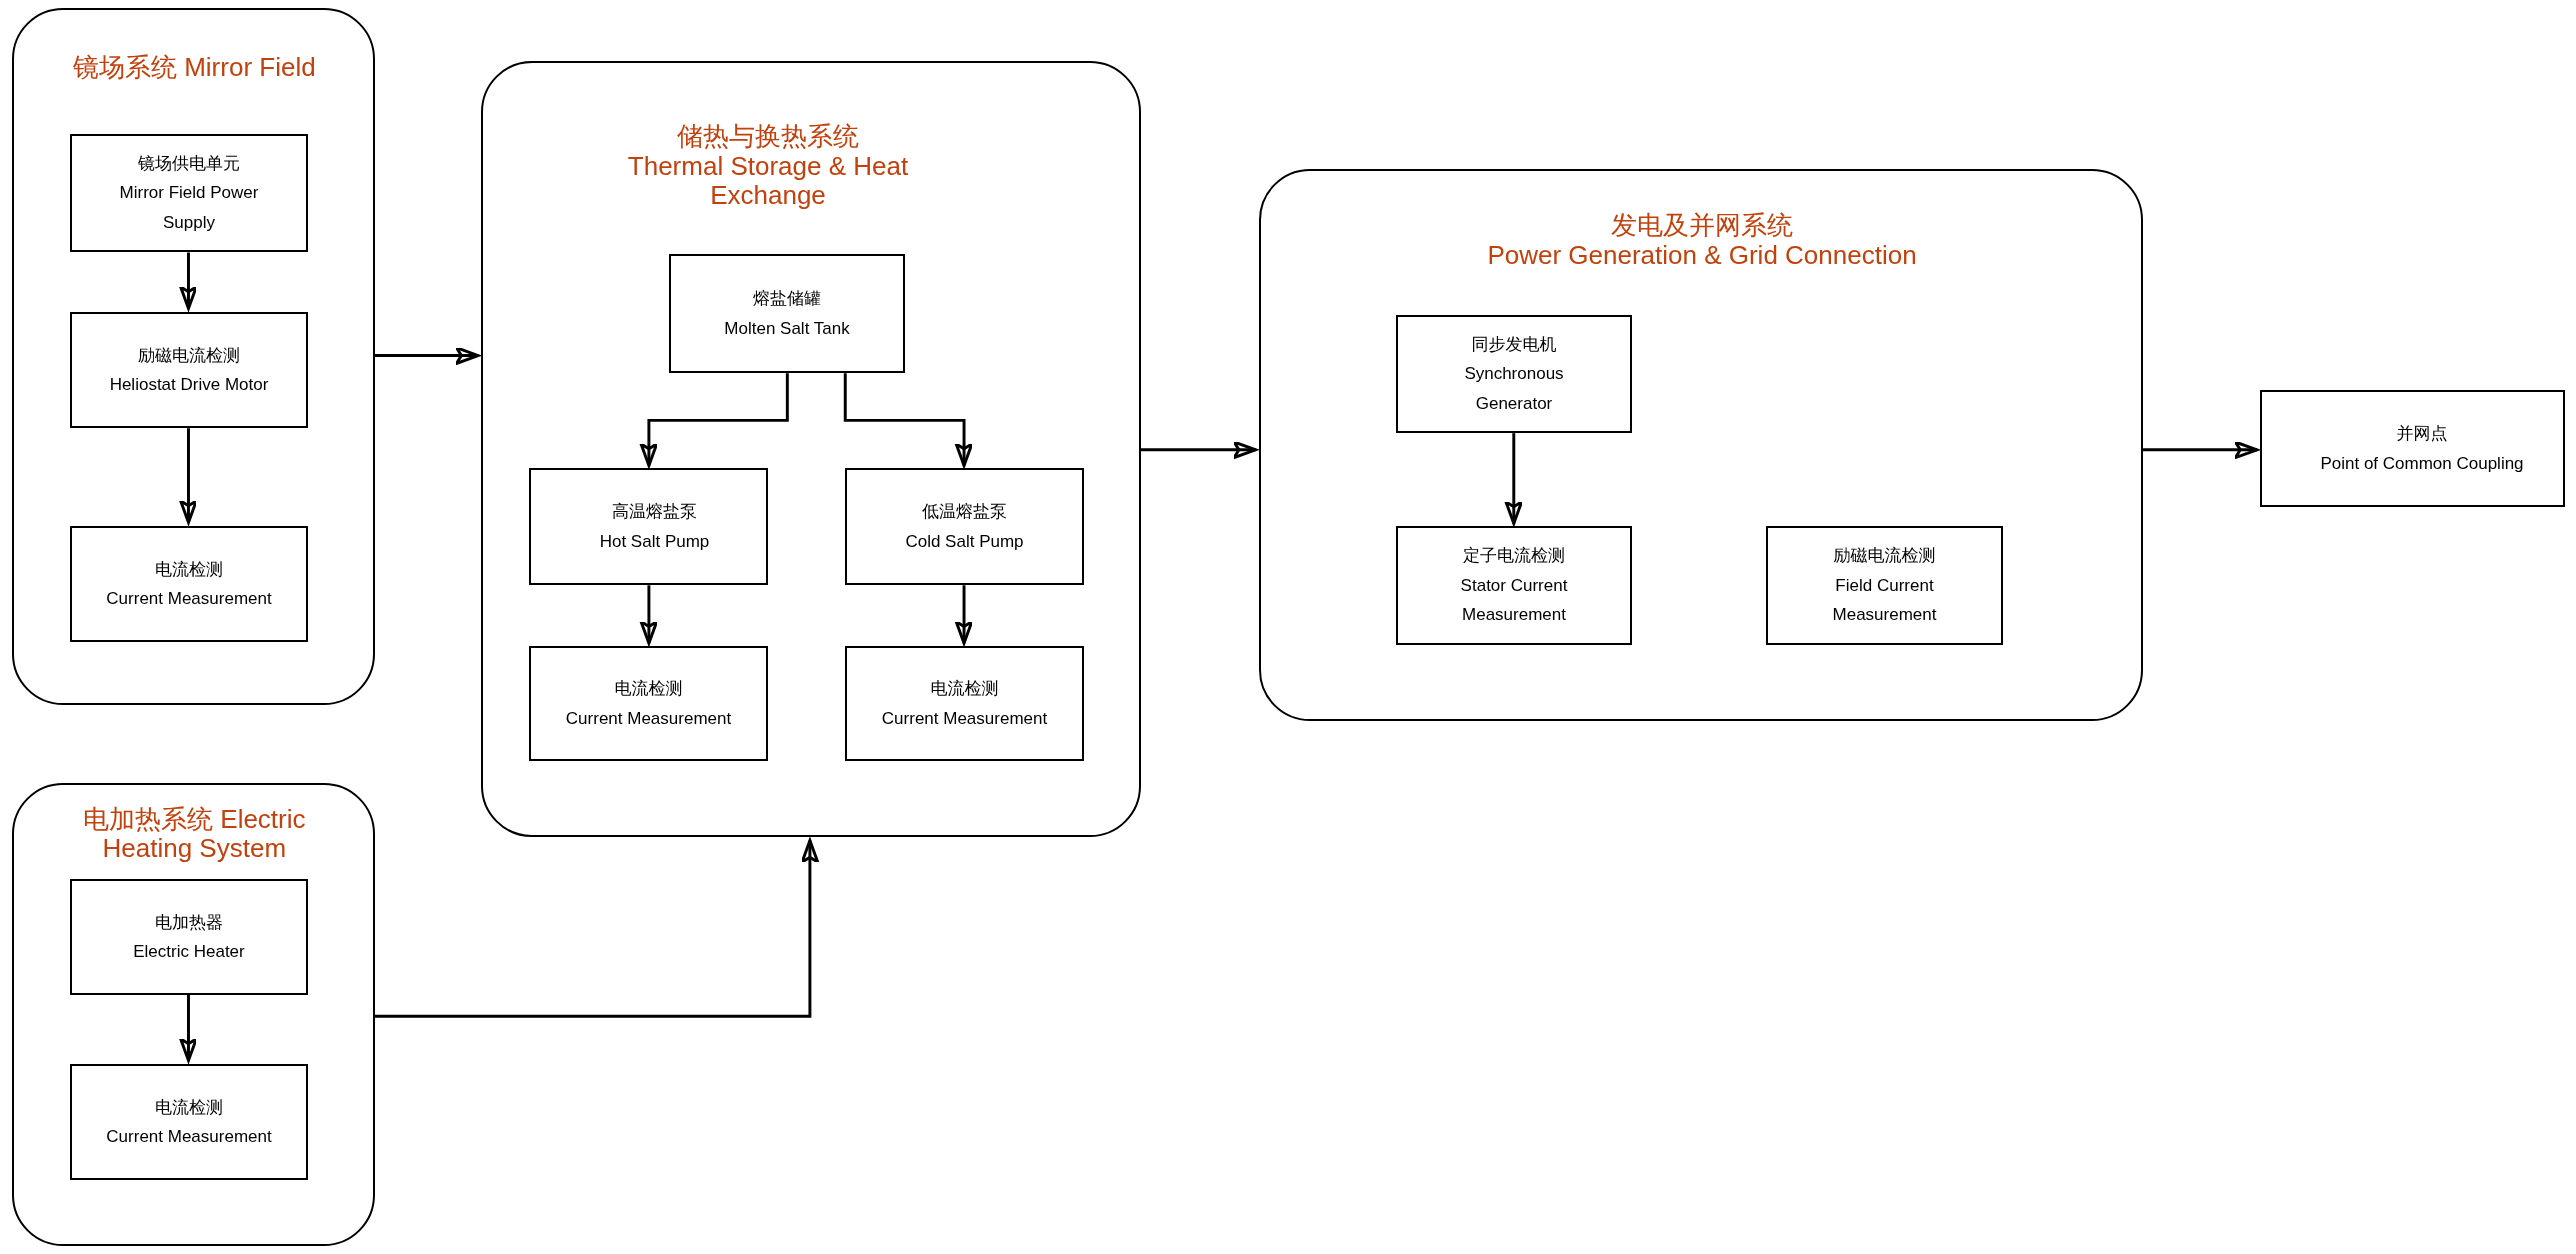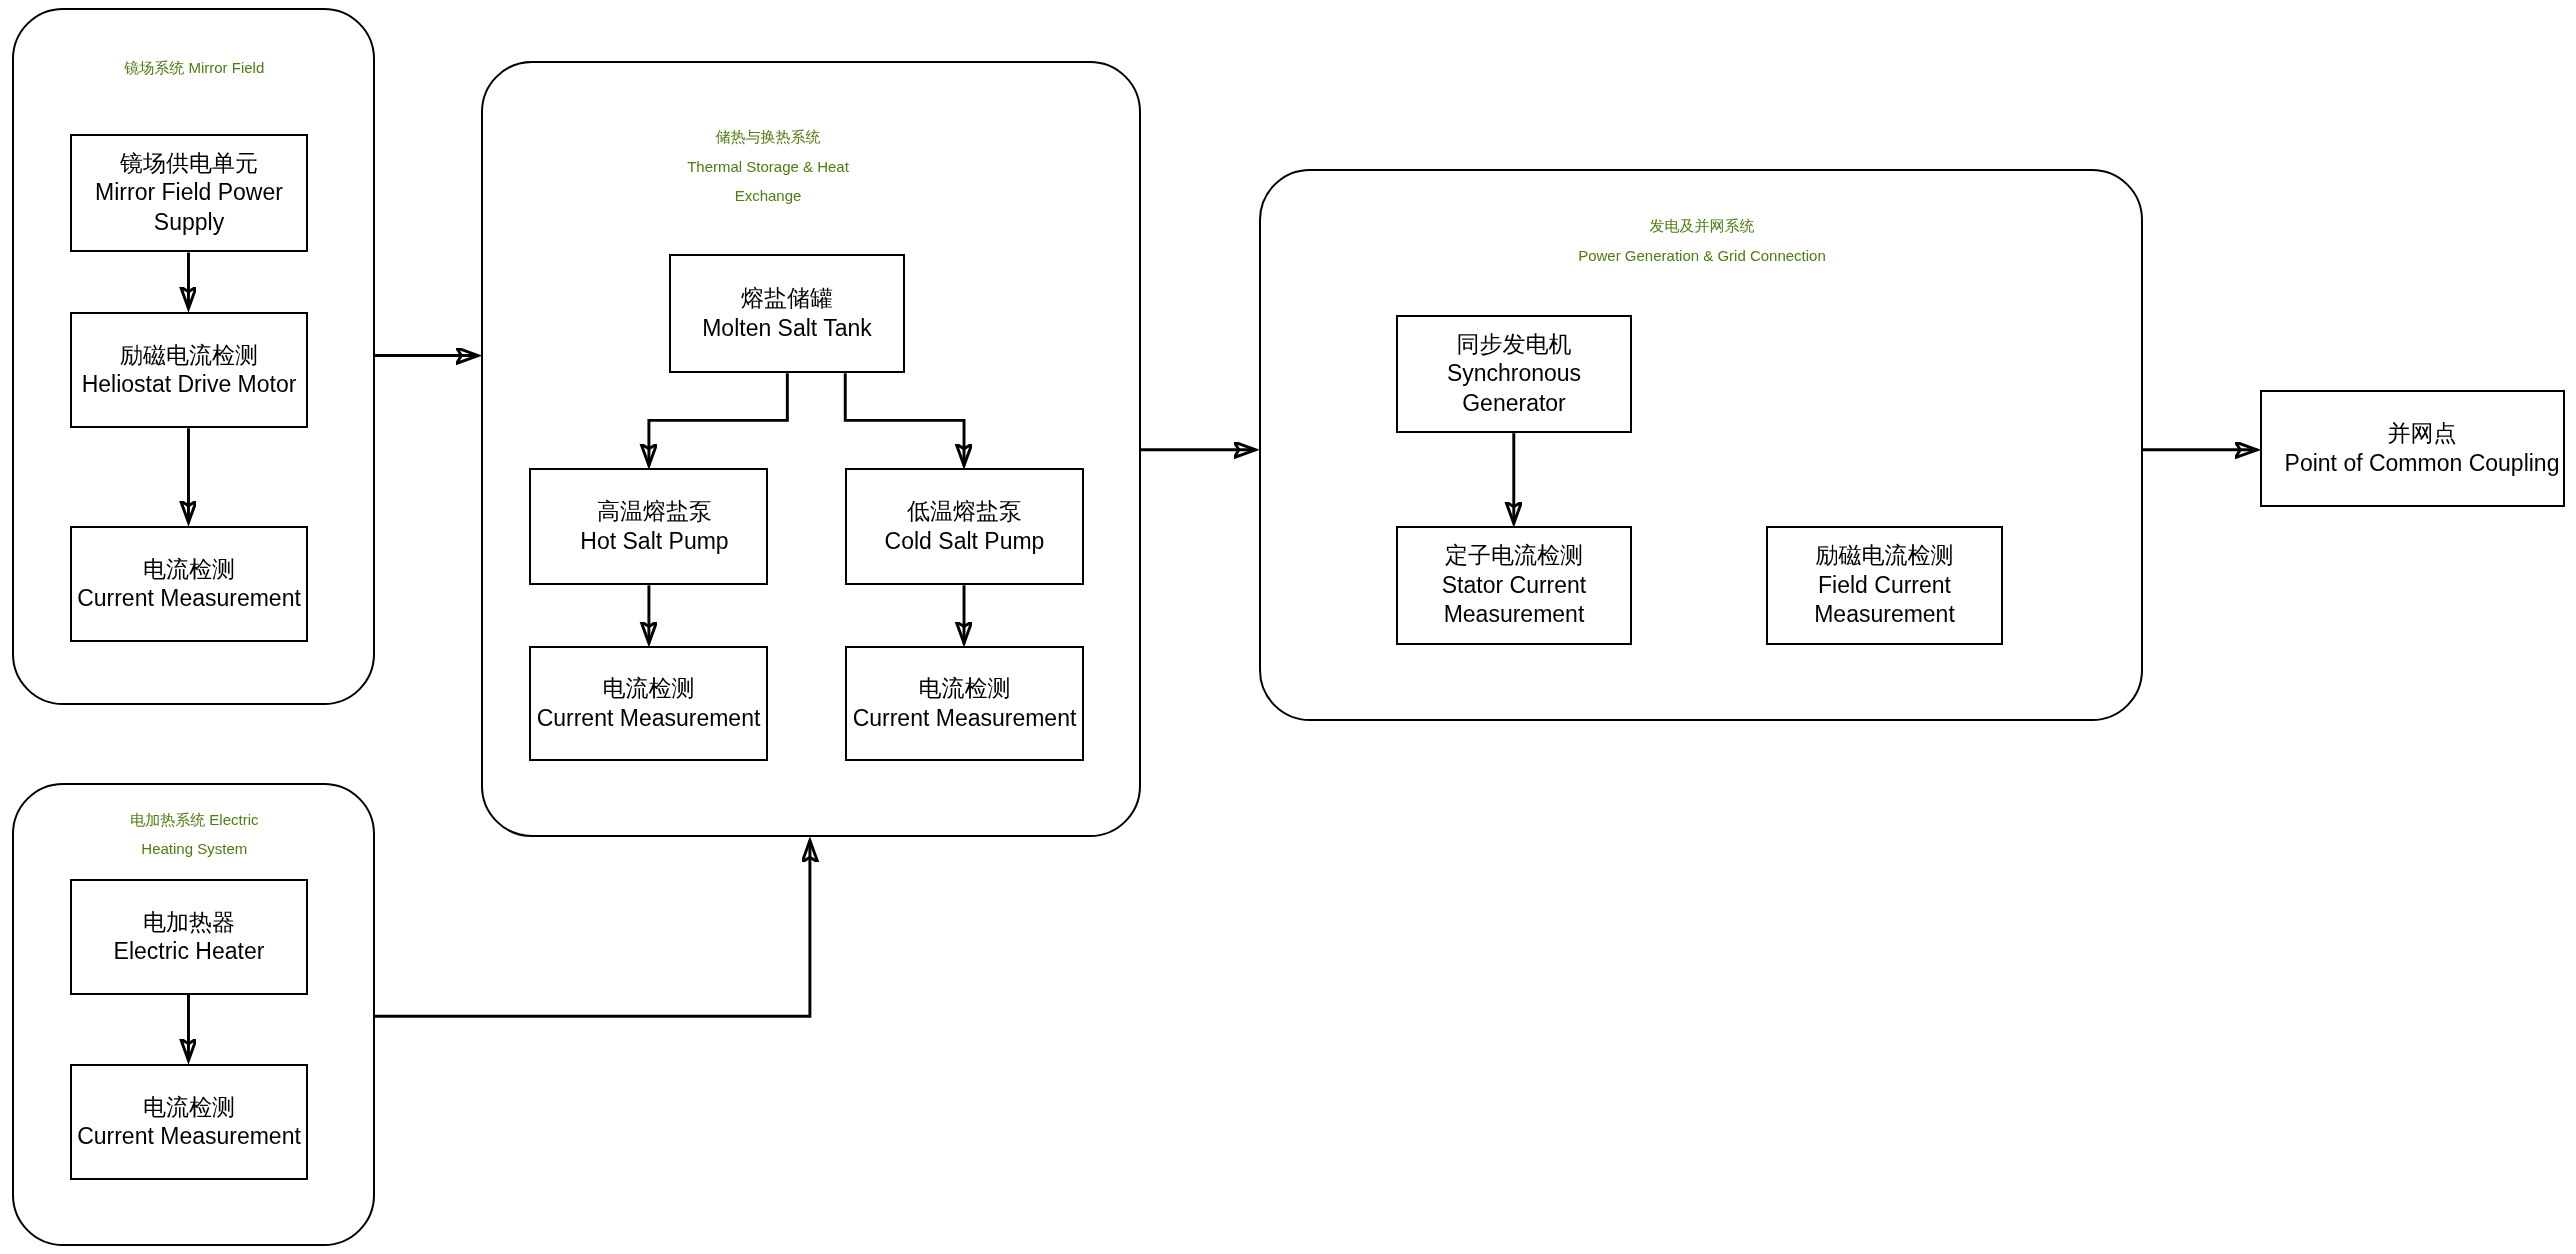--- a/index.html
+++ b/index.html
@@ -20,35 +20,35 @@
     border: 2.5px solid #000000;
     border-radius: 51px;
     background: transparent;
     box-sizing: border-box;
   }
   .group-title {
     position: absolute;
     left: 2px;
     right: 0;
     text-align: center;
-    font-size: 15px;
+    font-size: 26px;
     line-height: 29.5px;
     white-space: pre-line;
-    color: #4d7c0f;
+    color: #c2410c;
   }
   .node {
     position: absolute;
     border: 2.9px solid #000000;
     background: #ffffff;
     box-sizing: border-box;
     display: flex;
     align-items: center;
     justify-content: center;
     text-align: center;
-    font-size: 23px;
+    font-size: 17px;
     line-height: 29.5px;
     white-space: pre-line;
     color: #000000;
   }
   #connector-layer {
     position: absolute;
     left: 0;
     top: 0;
     width: 2576px;
     height: 1255px;

